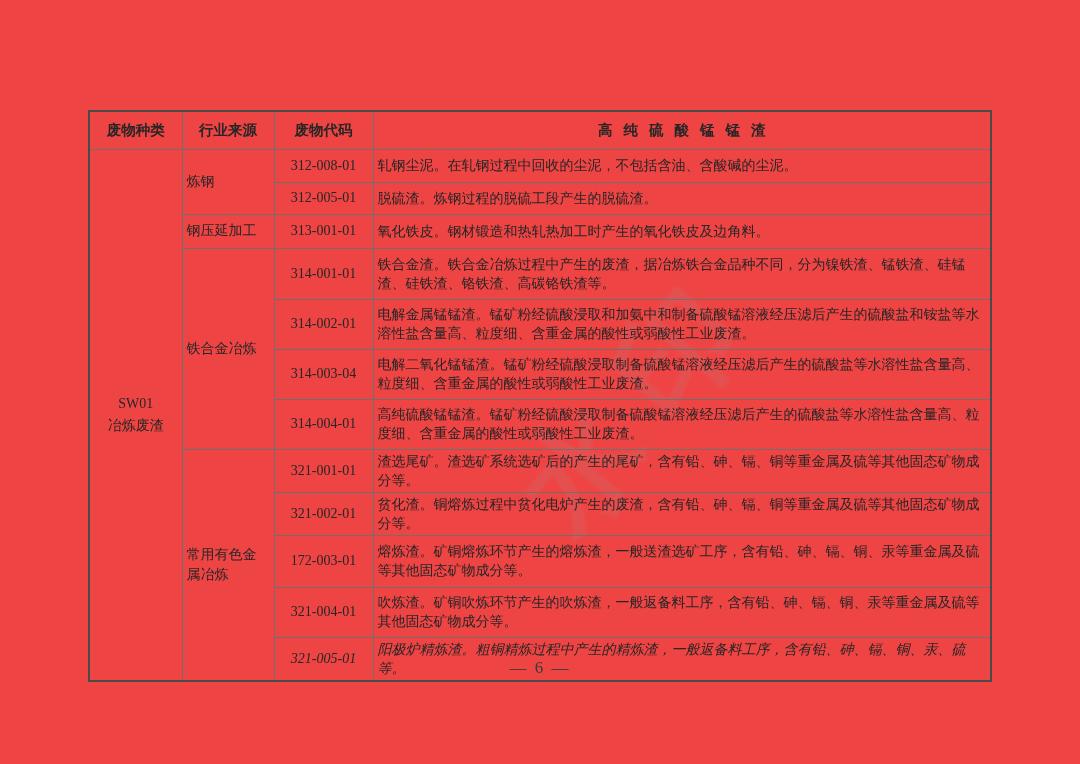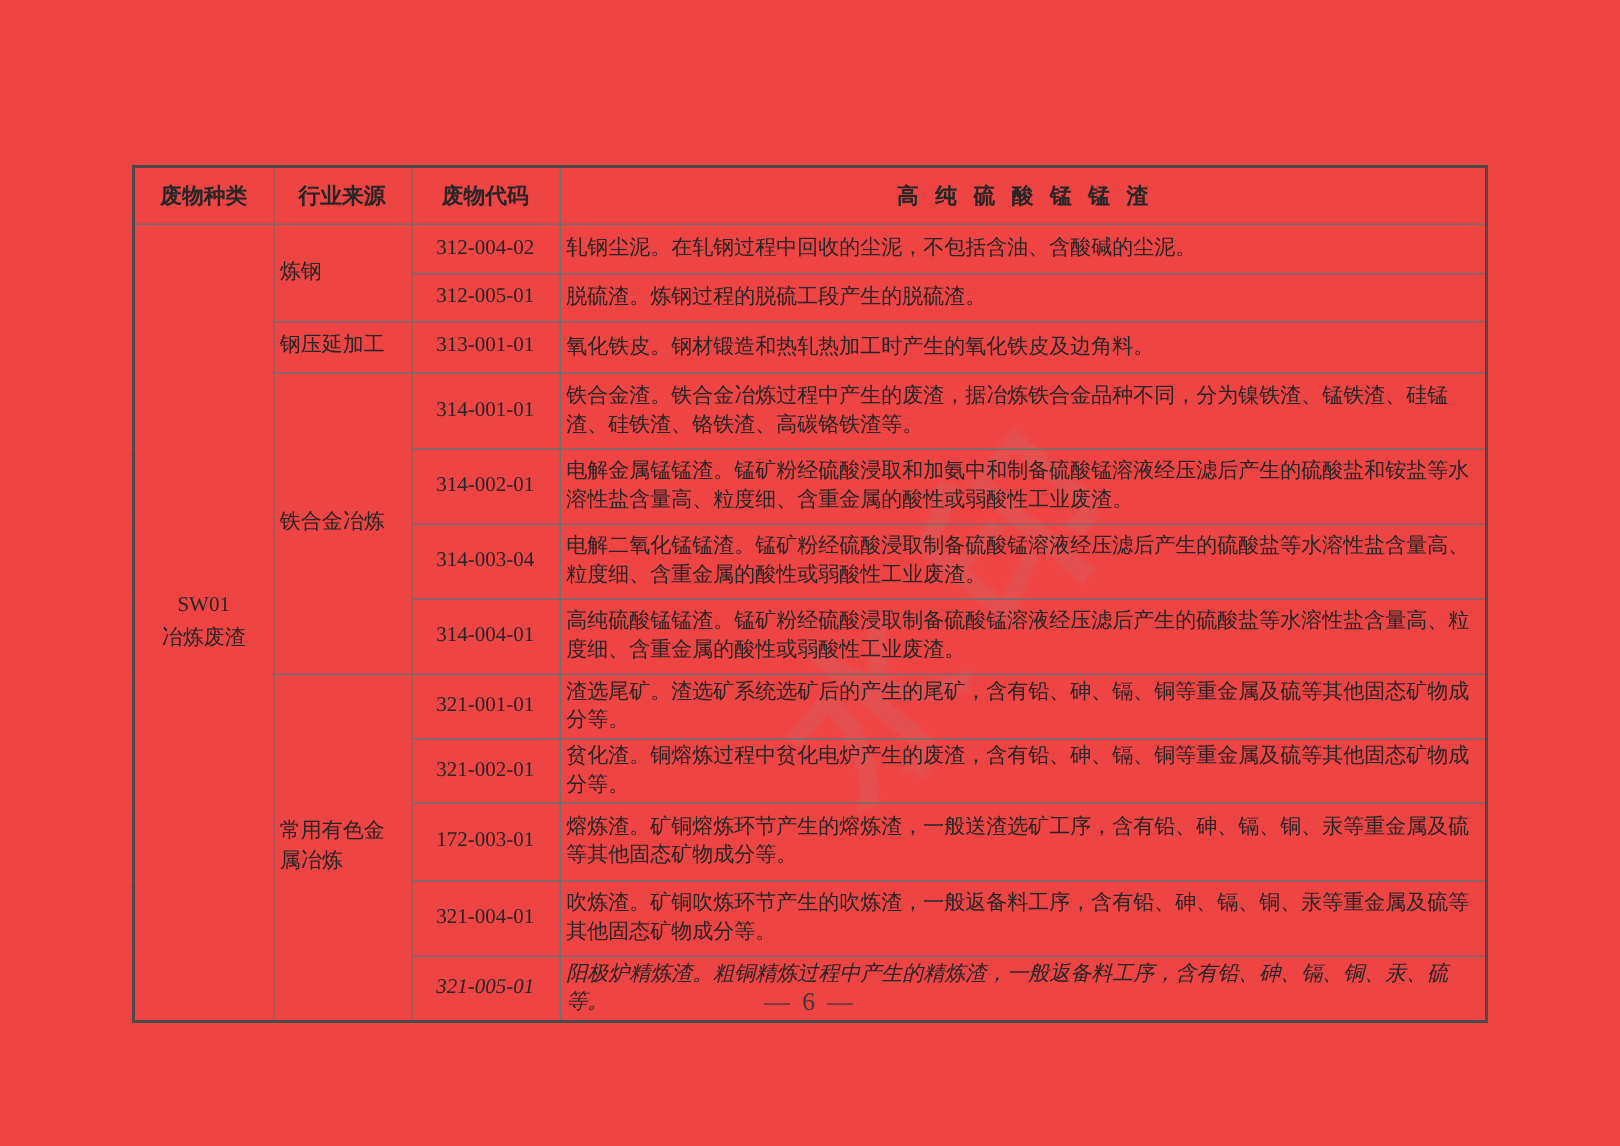--- a/index.html
+++ b/index.html
@@ -75,21 +75,21 @@
         <th class="cell-center th-name">高纯硫酸锰锰渣</th>
       </tr>
     </thead>
     <tbody>
       <tr style="height:33px;">
         <td class="waste-type-cell" rowspan="12">
           <div>SW01</div>
           <div>冶炼废渣</div>
         </td>
         <td class="industry-cell" rowspan="2">炼钢</td>
-        <td class="cell-code">312-004-02</td>
+        <td class="cell-code">312-008-01</td>
         <td class="cell-name">轧钢尘泥。在轧钢过程中回收的尘泥，不包括含油、含酸碱的尘泥。</td>
       </tr>
       <tr style="height:32px;">
         <td class="cell-code">312-005-01</td>
         <td class="cell-name">脱硫渣。炼钢过程的脱硫工段产生的脱硫渣。</td>
       </tr>
 
       <tr style="height:34px;">
         <td class="industry-cell">钢压延加工</td>
         <td class="cell-code">313-001-01</td>

